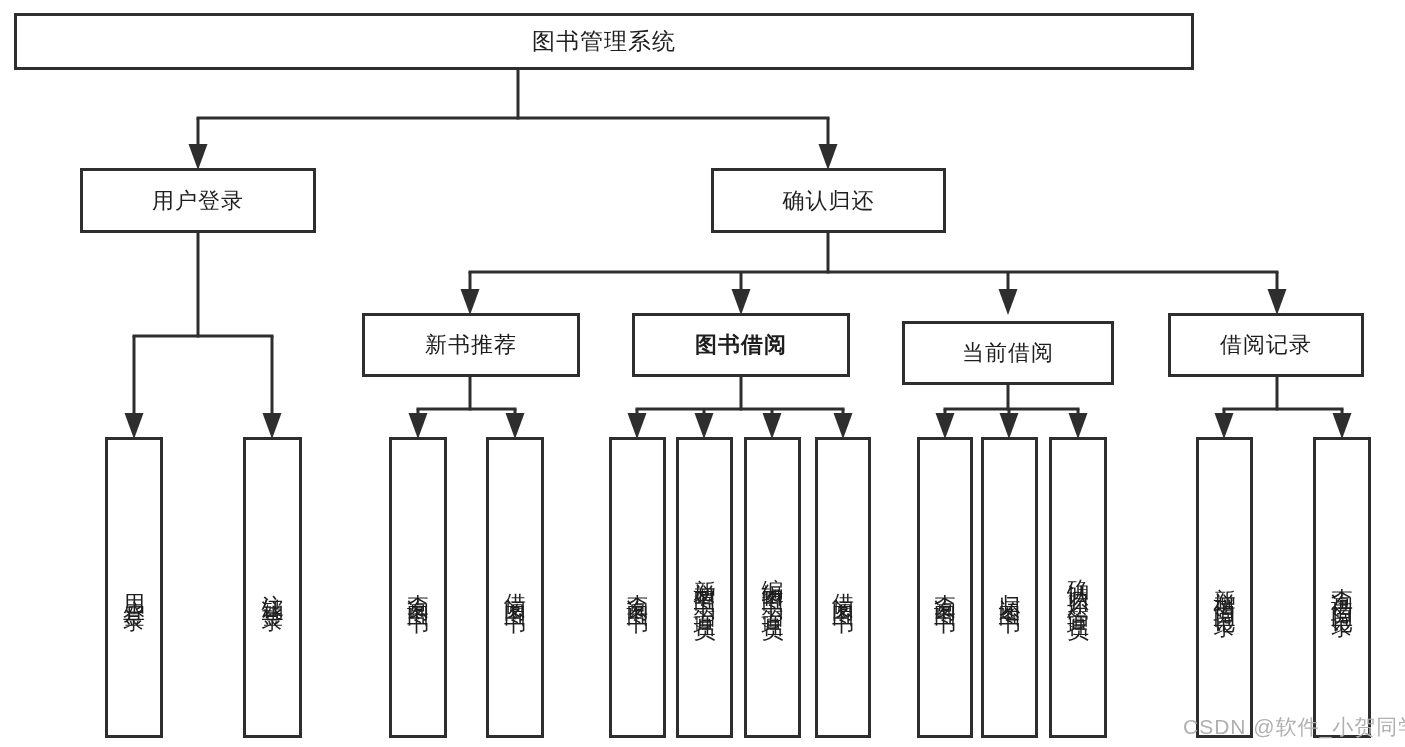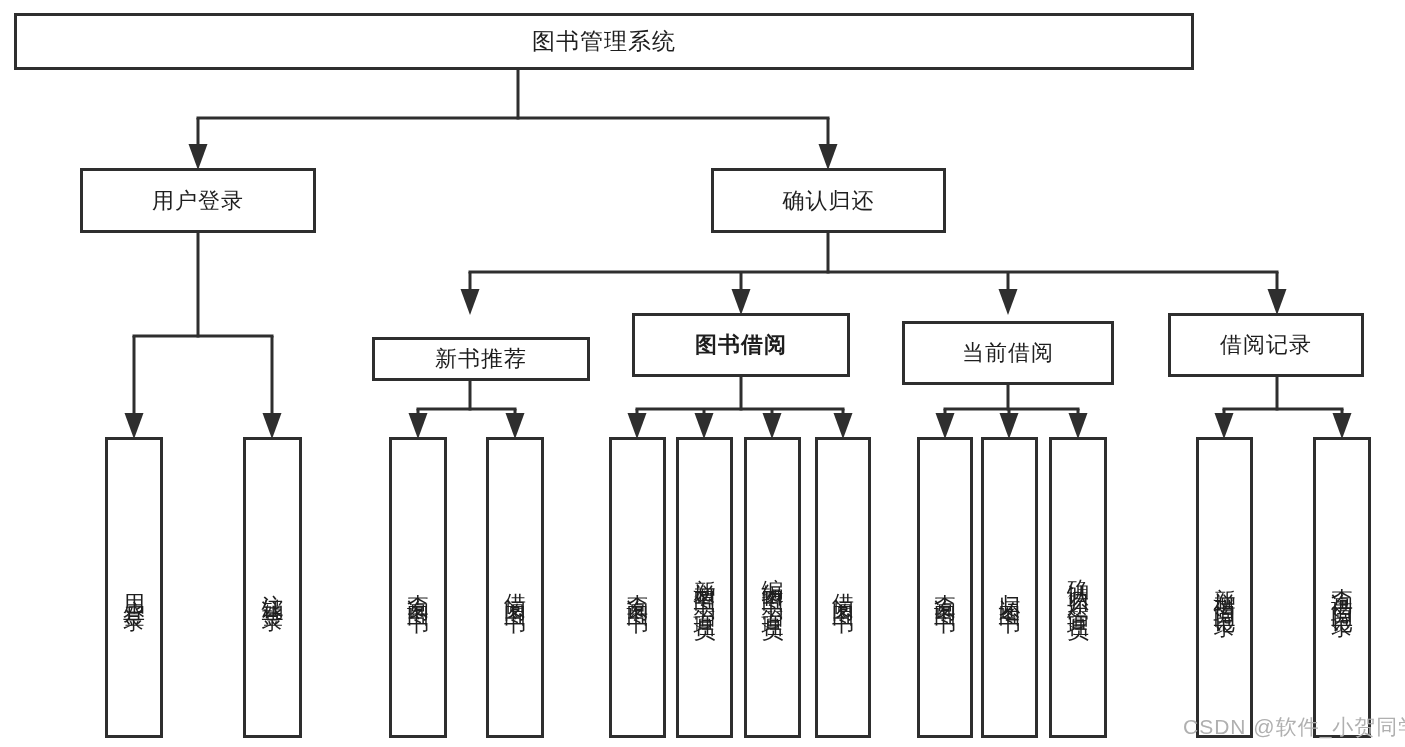--- a/index.html
+++ b/index.html
@@ -142,21 +142,21 @@
       <line x1="1342" y1="409" x2="1342" y2="419"></line>
       <polygon points="1332.5,413 1351.5,413 1342,439"></polygon>
     </g>
   </svg>
 
   <div class="box root" style="left:14px; top:13px; width:1180px; height:57px;">图书管理系统</div>
 
   <div class="box" style="left:80px; top:168px; width:236px; height:65px;">用户登录</div>
   <div class="box" style="left:711px; top:168px; width:235px; height:65px;">确认归还</div>
 
-  <div class="box" style="left:372px; top:313px; width:218px; height:44px;margin-top:24px;">新书推荐</div>
+  <div class="box" style="left:362px; top:313px; width:218px; height:64px;">新书推荐</div>
   <div class="box" style="left:632px; top:313px; width:218px; height:64px;font-weight:bold;">图书借阅</div>
   <div class="box" style="left:902px; top:321px; width:212px; height:64px;">当前借阅</div>
   <div class="box" style="left:1168px; top:313px; width:196px; height:64px;">借阅记录</div>
 
   <div class="vbox" style="left:105px; width:58px;">用户登录</div>
   <div class="vbox" style="left:243px; width:59px;">注销登录</div>
 
   <div class="vbox" style="left:389px; width:58px;">查询图书</div>
   <div class="vbox" style="left:486px; width:58px;">借阅图书</div>
 

